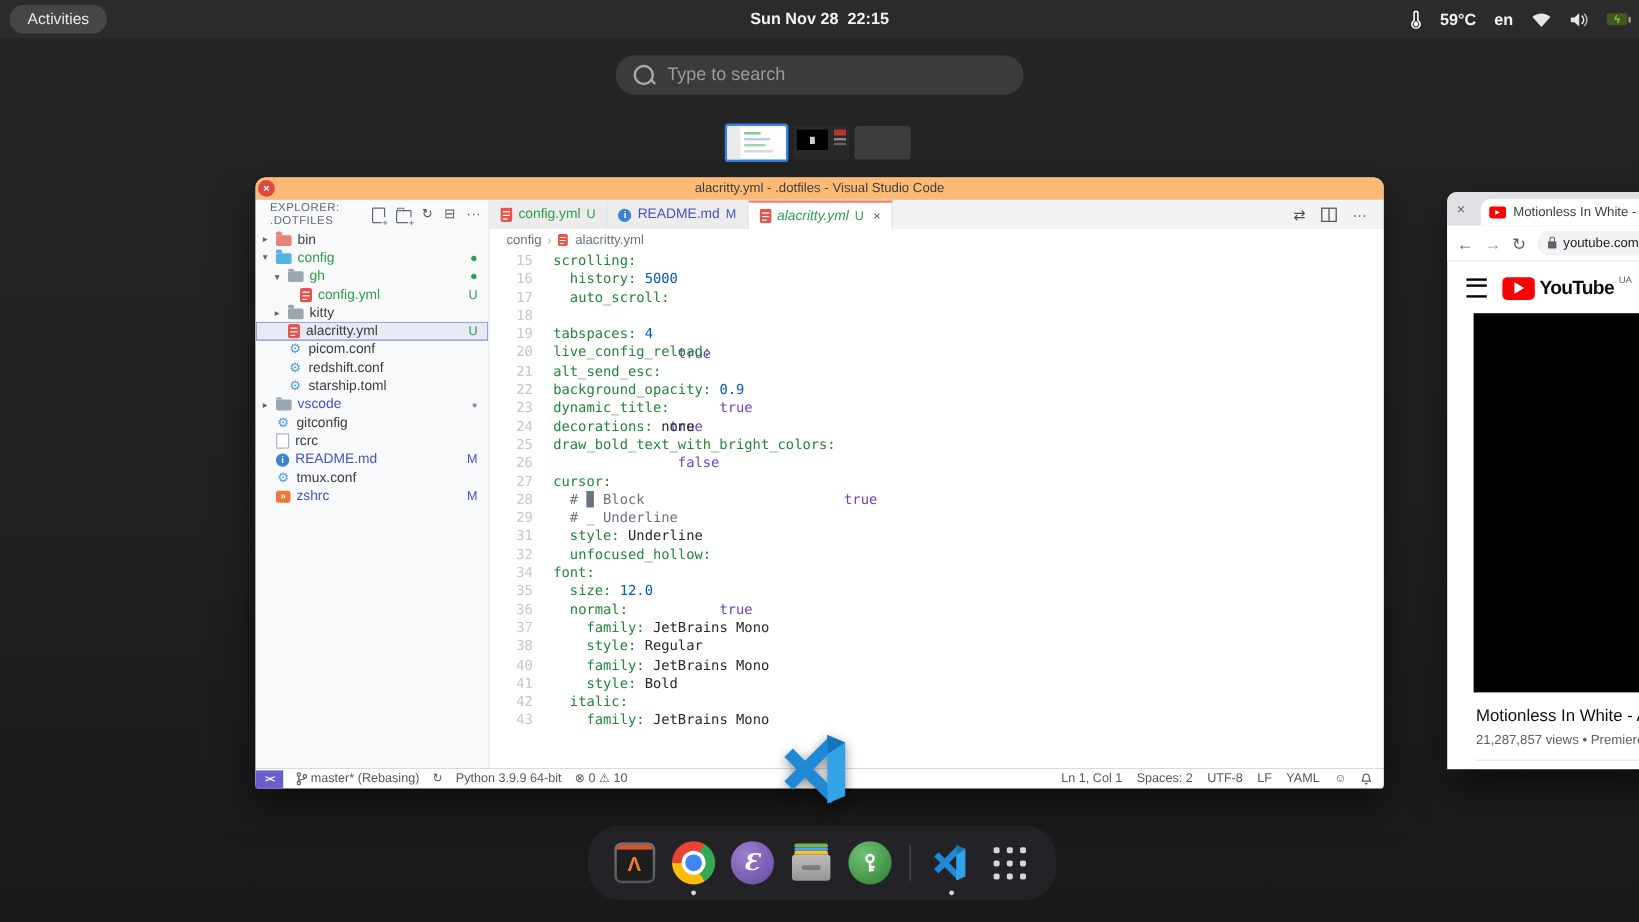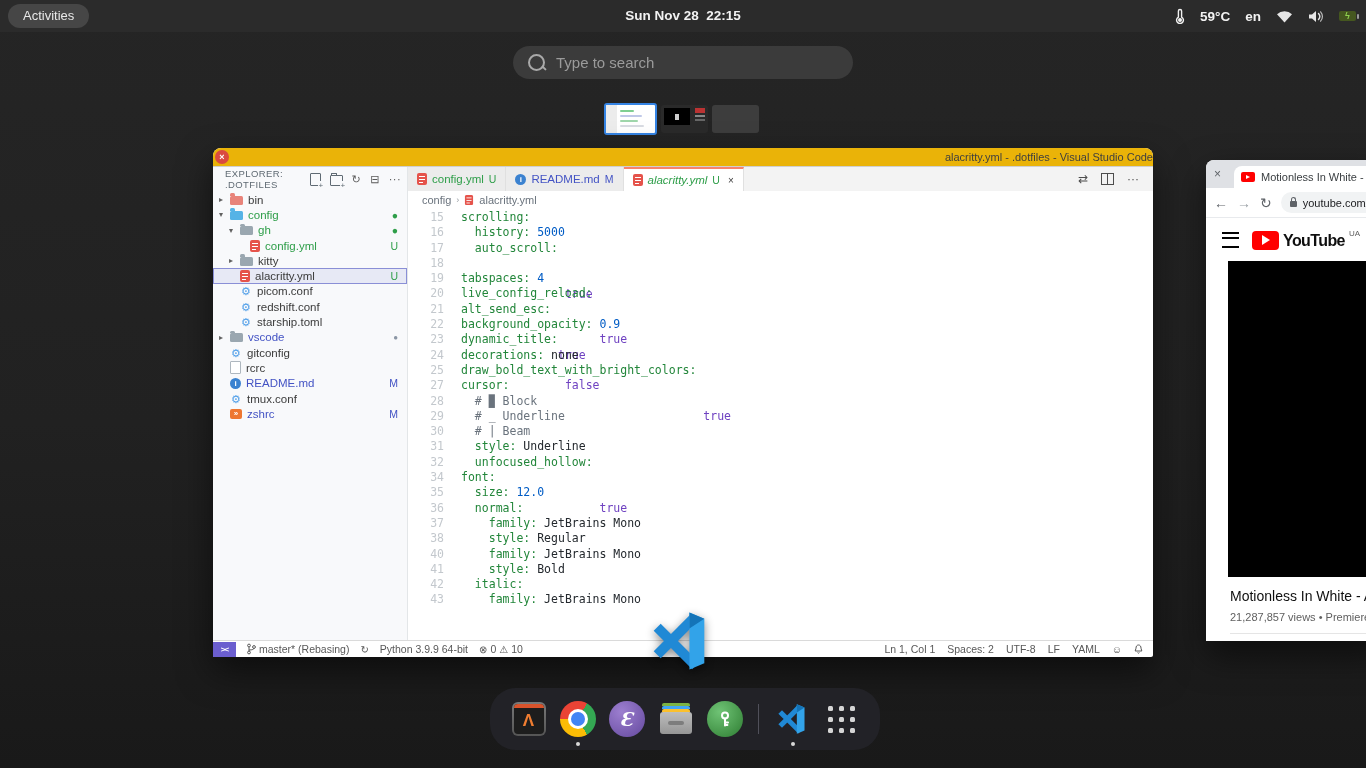--- a/index.html
+++ b/index.html
@@ -39,22 +39,22 @@
   .th2 .vid{position:absolute;left:3px;top:3px;width:26px;height:17px;background:#000;}
   .th2 .vid::after{content:"";position:absolute;left:11px;top:6px;width:4px;height:6px;background:#cfcfcf;}
   .th2 .sug{position:absolute;right:3px;top:3px;width:10px;height:5px;background:#b33;}
   .th2 .sug2{position:absolute;right:3px;top:10px;width:10px;height:2px;background:#888;}
   .th2 .sug3{position:absolute;right:3px;top:14px;width:10px;height:2px;background:#666;}
   .th3{width:47px;background:#3d3d3d;}
 
   
   .vsc{position:absolute;left:213px;top:148px;width:940px;height:508px;background:#fff;
     border-radius:8px 8px 2px 2px;box-shadow:0 14px 34px rgba(0,0,0,.55);font-size:11.5px;}
-  .vsc-title{height:19px;line-height:19px;background:#eab308;border-radius:8px 8px 0 0;
-    text-align:right;color:#3f3f3f;font-size:11px;border-bottom:1px solid #cfcfcf;box-sizing:border-box;}
+  .vsc-title{height:19px;line-height:19px;background:#fdba74;border-radius:8px 8px 0 0;
+    text-align:center;color:#3f3f3f;font-size:11px;border-bottom:1px solid #cfcfcf;box-sizing:border-box;}
   .wclose{position:absolute;left:2px;top:2px;width:14px;height:14px;border-radius:50%;background:#da4a41;
     color:#fff;font-size:9px;line-height:14px;text-align:center;font-weight:bold;z-index:5;}
   .vsc-body{display:flex;height:473px;}
   .side{width:195px;background:#f8f9fb;border-right:1px solid #e3e6e8;box-sizing:border-box;overflow:hidden;}
   .sb-head{height:24px;display:flex;align-items:center;padding:0 6px 0 12px;color:#5f6a73;
     font-size:9.5px;letter-spacing:.4px;}
   .sb-acts{margin-left:auto;display:flex;gap:9px;align-items:center;color:#5a5a5a;}
   .mini-sheet{width:9px;height:11px;border:1px solid #5f6a73;border-radius:1px;position:relative;display:inline-block;}
   .mini-sheet.plus::after{content:"+";position:absolute;right:-4px;bottom:-5px;font-size:8px;color:#5f6a73;background:#f8f9fb;}
   .mini-folder{width:11px;height:9px;border:1px solid #5f6a73;border-radius:1px;position:relative;display:inline-block;margin-top:2px;}
@@ -366,24 +366,24 @@
             <div class="cl"><span class="ln">16</span><span class="tk-p">  </span><span class="tk-k">history:</span><span class="tk-p"> </span><span class="tk-n">5000</span></div>
             <div class="cl"><span class="ln">17</span><span class="tk-p">  </span><span class="tk-k">auto_scroll:</span><span class="tk-p"> </span><span class="tk-b">true</span></div>
             <div class="cl"><span class="ln">18</span></div>
             <div class="cl"><span class="ln">19</span><span class="tk-k">tabspaces:</span><span class="tk-p"> </span><span class="tk-n">4</span></div>
             <div class="cl"><span class="ln">20</span><span class="tk-k">live_config_reload:</span><span class="tk-p"> </span><span class="tk-b">true</span></div>
             <div class="cl"><span class="ln">21</span><span class="tk-k">alt_send_esc:</span><span class="tk-p"> </span><span class="tk-b">true</span></div>
             <div class="cl"><span class="ln">22</span><span class="tk-k">background_opacity:</span><span class="tk-p"> </span><span class="tk-n">0.9</span></div>
             <div class="cl"><span class="ln">23</span><span class="tk-k">dynamic_title:</span><span class="tk-p"> </span><span class="tk-b">false</span></div>
             <div class="cl"><span class="ln">24</span><span class="tk-k">decorations:</span><span class="tk-p"> </span><span class="tk-s">none</span></div>
             <div class="cl"><span class="ln">25</span><span class="tk-k">draw_bold_text_with_bright_colors:</span><span class="tk-p"> </span><span class="tk-b">true</span></div>
+            <div class="cl"><span class="ln">26</span></div>
             <div class="cl"><span class="ln">27</span><span class="tk-k">cursor:</span></div>
             <div class="cl"><span class="ln">28</span><span class="tk-p">  </span><span class="tk-c"># ▉ Block</span></div>
             <div class="cl"><span class="ln">29</span><span class="tk-p">  </span><span class="tk-c"># _ Underline</span></div>
-            <div class="cl"><span class="ln">30</span><span class="tk-p">  </span><span class="tk-c"># | Beam</span></div>
             <div class="cl"><span class="ln">31</span><span class="tk-p">  </span><span class="tk-k">style:</span><span class="tk-p"> </span><span class="tk-s">Underline</span></div>
             <div class="cl"><span class="ln">32</span><span class="tk-p">  </span><span class="tk-k">unfocused_hollow:</span><span class="tk-p"> </span><span class="tk-b">true</span></div>
             <div class="cl"><span class="ln">34</span><span class="tk-k">font:</span></div>
             <div class="cl"><span class="ln">35</span><span class="tk-p">  </span><span class="tk-k">size:</span><span class="tk-p"> </span><span class="tk-n">12.0</span></div>
             <div class="cl"><span class="ln">36</span><span class="tk-p">  </span><span class="tk-k">normal:</span></div>
             <div class="cl"><span class="ln">37</span><span class="tk-p">    </span><span class="tk-k">family:</span><span class="tk-p"> </span><span class="tk-s">JetBrains Mono</span></div>
             <div class="cl"><span class="ln">38</span><span class="tk-p">    </span><span class="tk-k">style:</span><span class="tk-p"> </span><span class="tk-s">Regular</span></div>
             <div class="cl"><span class="ln">40</span><span class="tk-p">    </span><span class="tk-k">family:</span><span class="tk-p"> </span><span class="tk-s">JetBrains Mono</span></div>
             <div class="cl"><span class="ln">41</span><span class="tk-p">    </span><span class="tk-k">style:</span><span class="tk-p"> </span><span class="tk-s">Bold</span></div>
             <div class="cl"><span class="ln">42</span><span class="tk-p">  </span><span class="tk-k">italic:</span></div>

